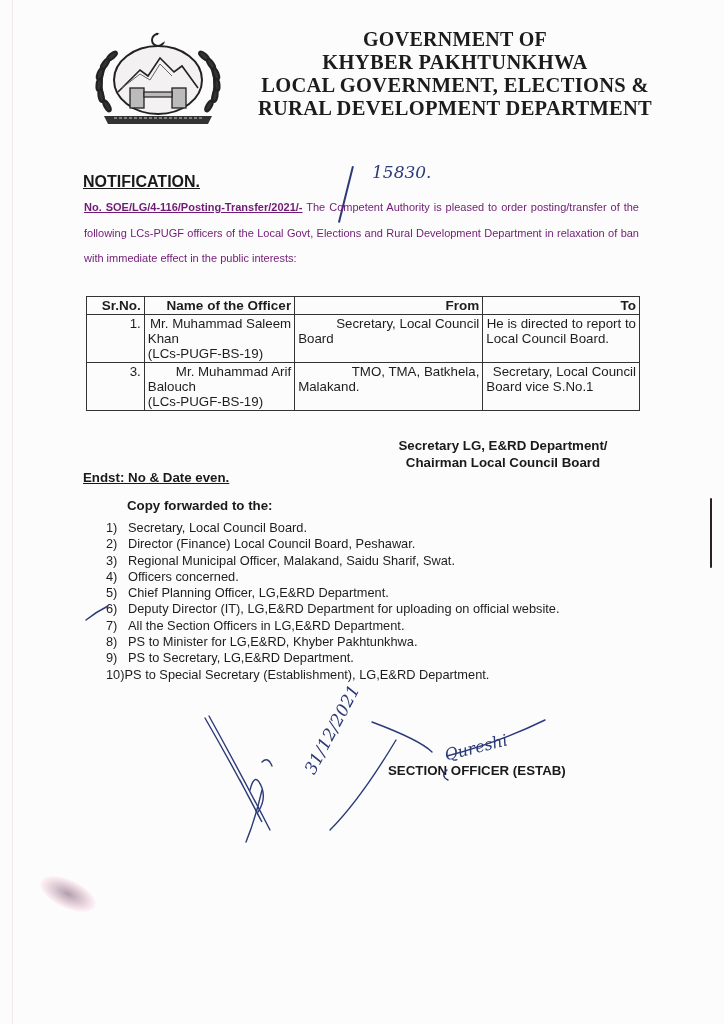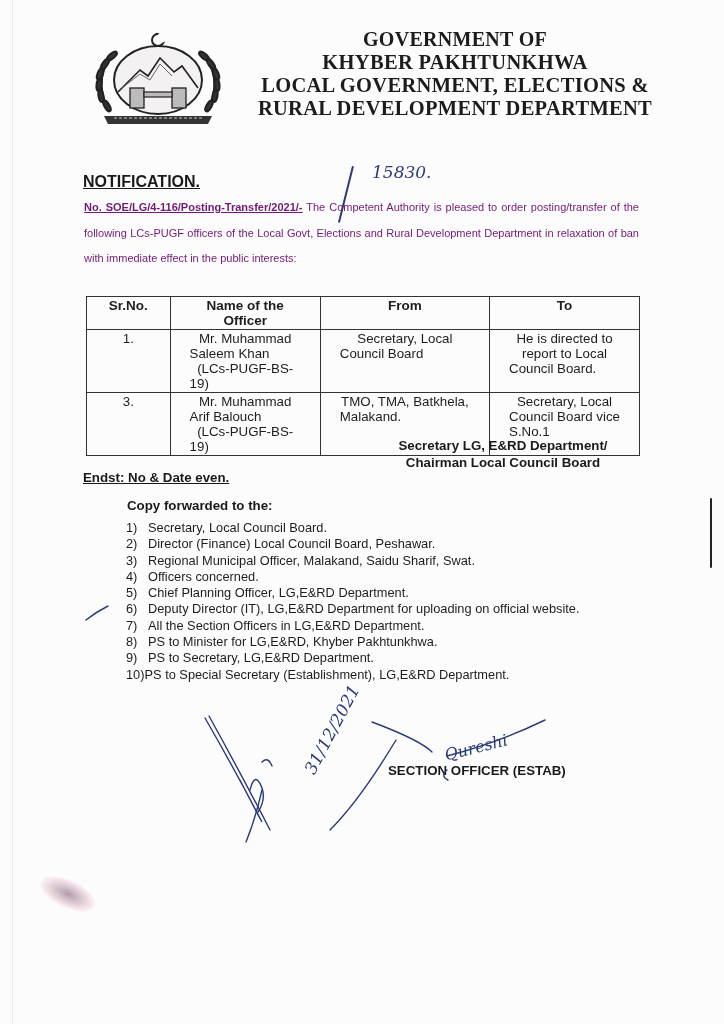--- a/index.html
+++ b/index.html
@@ -29,32 +29,32 @@
     .hw-slash { position: absolute; left: 352px; top: 166px; width: 2px; height: 58px; background: #2b3a78;
       transform: rotate(14deg); transform-origin: top left; }
 
     .body-para { position: absolute; left: 84px; top: 195px; width: 555px; font-size: 11px; line-height: 25.5px;
       text-align: justify; color: #701a75; }
     .body-para .ref { font-weight: bold; text-decoration: underline; }
 
     
     .officers-table { position: absolute; left: 86px; top: 296px; width: 554px; border-collapse: collapse;
       font-size: 13.3px; line-height: 15px; color: #1d1d1d; }
-    .officers-table th, .officers-table td { border: 1px solid #333; padding: 1px 19px; vertical-align: top; text-align: center; }
+    .officers-table th, .officers-table td { border: 1px solid #333; padding: 1px 3px; vertical-align: top; text-align: right; }
     .officers-table th { font-weight: bold; font-size: 13.5px; }
     .col-sr { width: 48px; } .col-name { width: 136px; } .col-from { width: 172px; } .col-to { width: 142px; }
     .justify { text-align: justify; text-align-last: left; }
 
     
     .sig-authority { position: absolute; left: 388px; top: 437px; font-size: 13.3px; font-weight: bold; line-height: 17px; text-align: center; width: 230px; }
     .endst { position: absolute; left: 83px; top: 470px; font-size: 13.3px; font-weight: bold; text-decoration: underline; }
     .copy-fwd { position: absolute; left: 127px; top: 498px; font-size: 13.3px; font-weight: bold; }
 
     .cc-list { position: absolute; left: 106px; top: 520px; list-style: none; margin: 0; padding: 0; font-size: 12.8px; line-height: 16.3px; color: #1d1d1d; }
-    .cc-list li { white-space: nowrap; margin-left: 20px; }
+    .cc-list li { white-space: nowrap; }
     .cc-list .num { display: inline-block; width: 22px; }
     .cc-list .num.wide { width: auto; }
 
     .section-officer { position: absolute; left: 388px; top: 763px; font-size: 13.3px; font-weight: bold; }
 
     .handwriting { position: absolute; left: 0; top: 0; width: 724px; height: 1024px; pointer-events: none; }
     .hw-sign { position: absolute; font-family: "DejaVu Serif", serif; font-style: italic; color: #2b3a78; }
 
     .footer-scan { position: absolute; left: 470px; top: 996px; font-size: 12.5px; color: #333; margin-top: 46px; }
     .smudge { position: absolute; left: 38px; top: 880px; width: 60px; height: 28px; border-radius: 50%;

